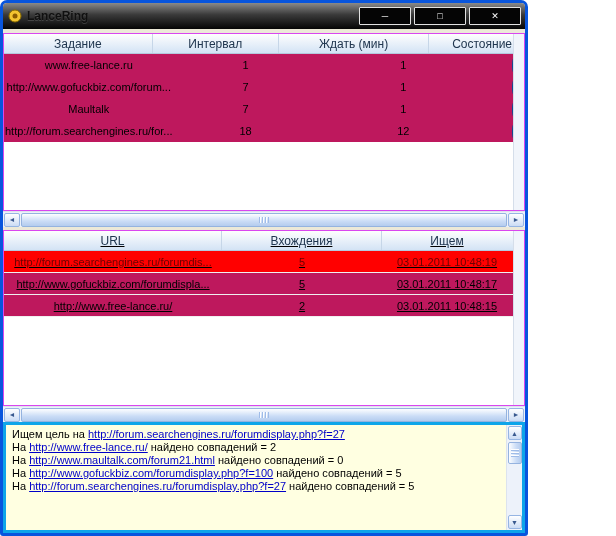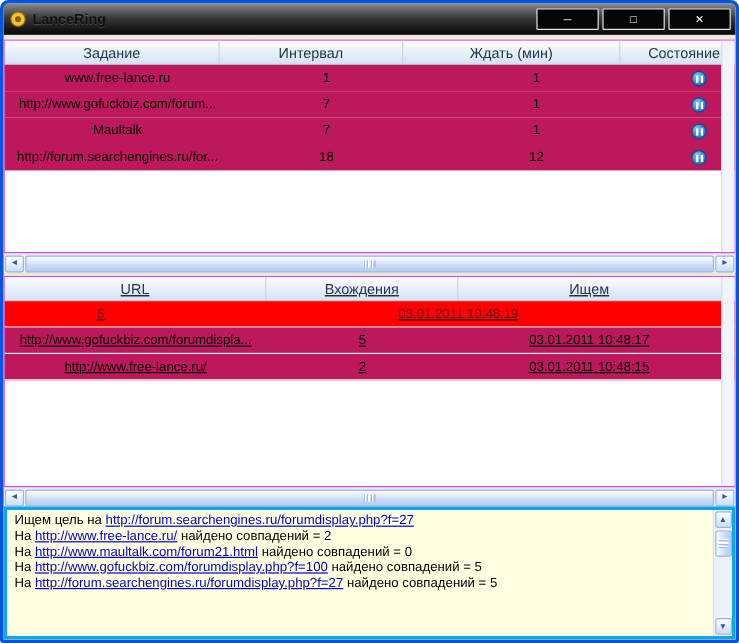--- a/index.html
+++ b/index.html
@@ -1,20 +1,20 @@
 <!DOCTYPE html>
 <html><head>
 <meta charset="utf-8">
 <style>
   * { box-sizing: border-box; margin: 0; padding: 0; }
   html,body { width: 616px; height: 536px; }
   body { font-family: "Liberation Sans", sans-serif; background: #ffffff; }
 
   .window {
-    width: 616px; height: 536px;
+    width: 528px; height: 536px;
     border: 3px solid #0855DD;
     border-radius: 7px 7px 3px 3px;
     background: #ECE9D8;
     overflow: hidden;
     display: flex; flex-direction: column;
   }
 
   
   .titlebar {
     height: 26px; flex: 0 0 26px;
@@ -242,20 +242,21 @@
   </div>
 
   <div class="table-panel panel-results">
     <div class="thead">
       <div class="th c-url">URL</div>
       <div class="th c-count">Вхождения</div>
       <div class="th c-time">Ищем</div>
     </div>
 
     <div class="tr highlight">
+      <div class="td c-url">http://forum.searchengines.ru/forumdis...</div>
       <div class="td c-count">5</div>
       <div class="td c-time">03.01.2011 10:48:19</div>
     </div>
     <div class="tr">
       <div class="td c-url">http://www.gofuckbiz.com/forumdispla...</div>
       <div class="td c-count">5</div>
       <div class="td c-time">03.01.2011 10:48:17</div>
     </div>
     <div class="tr">
       <div class="td c-url">http://www.free-lance.ru/</div>

